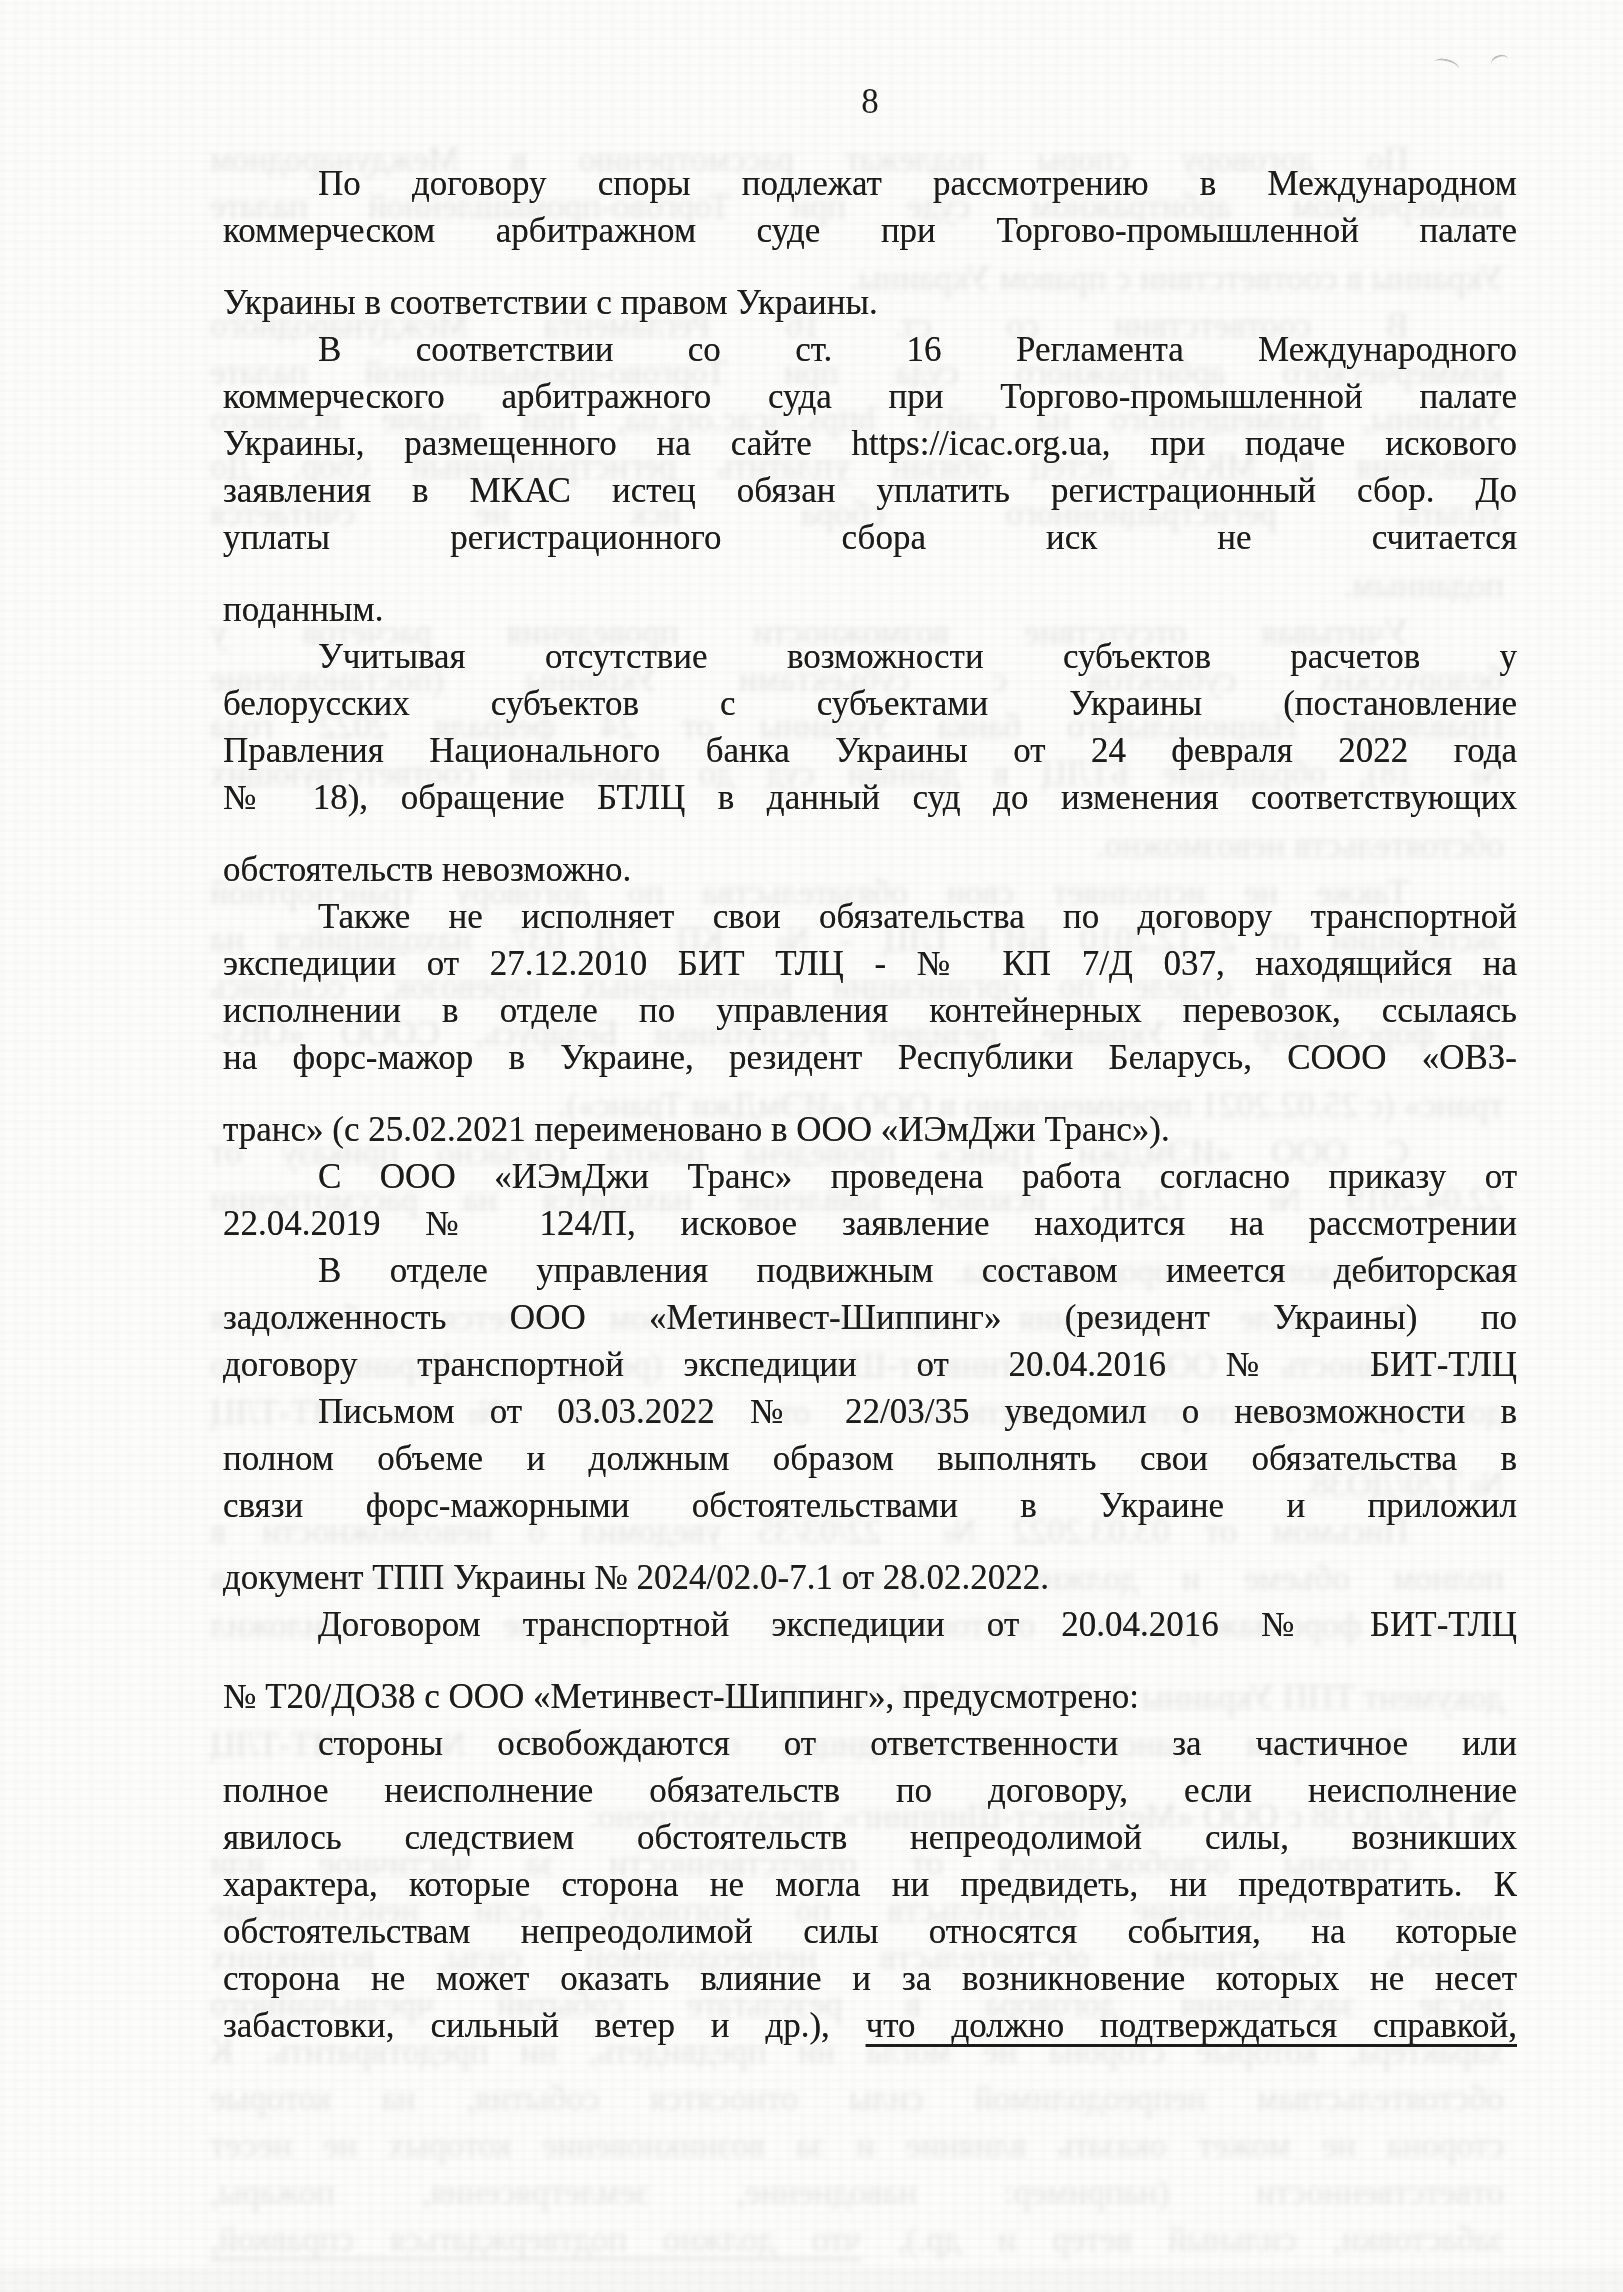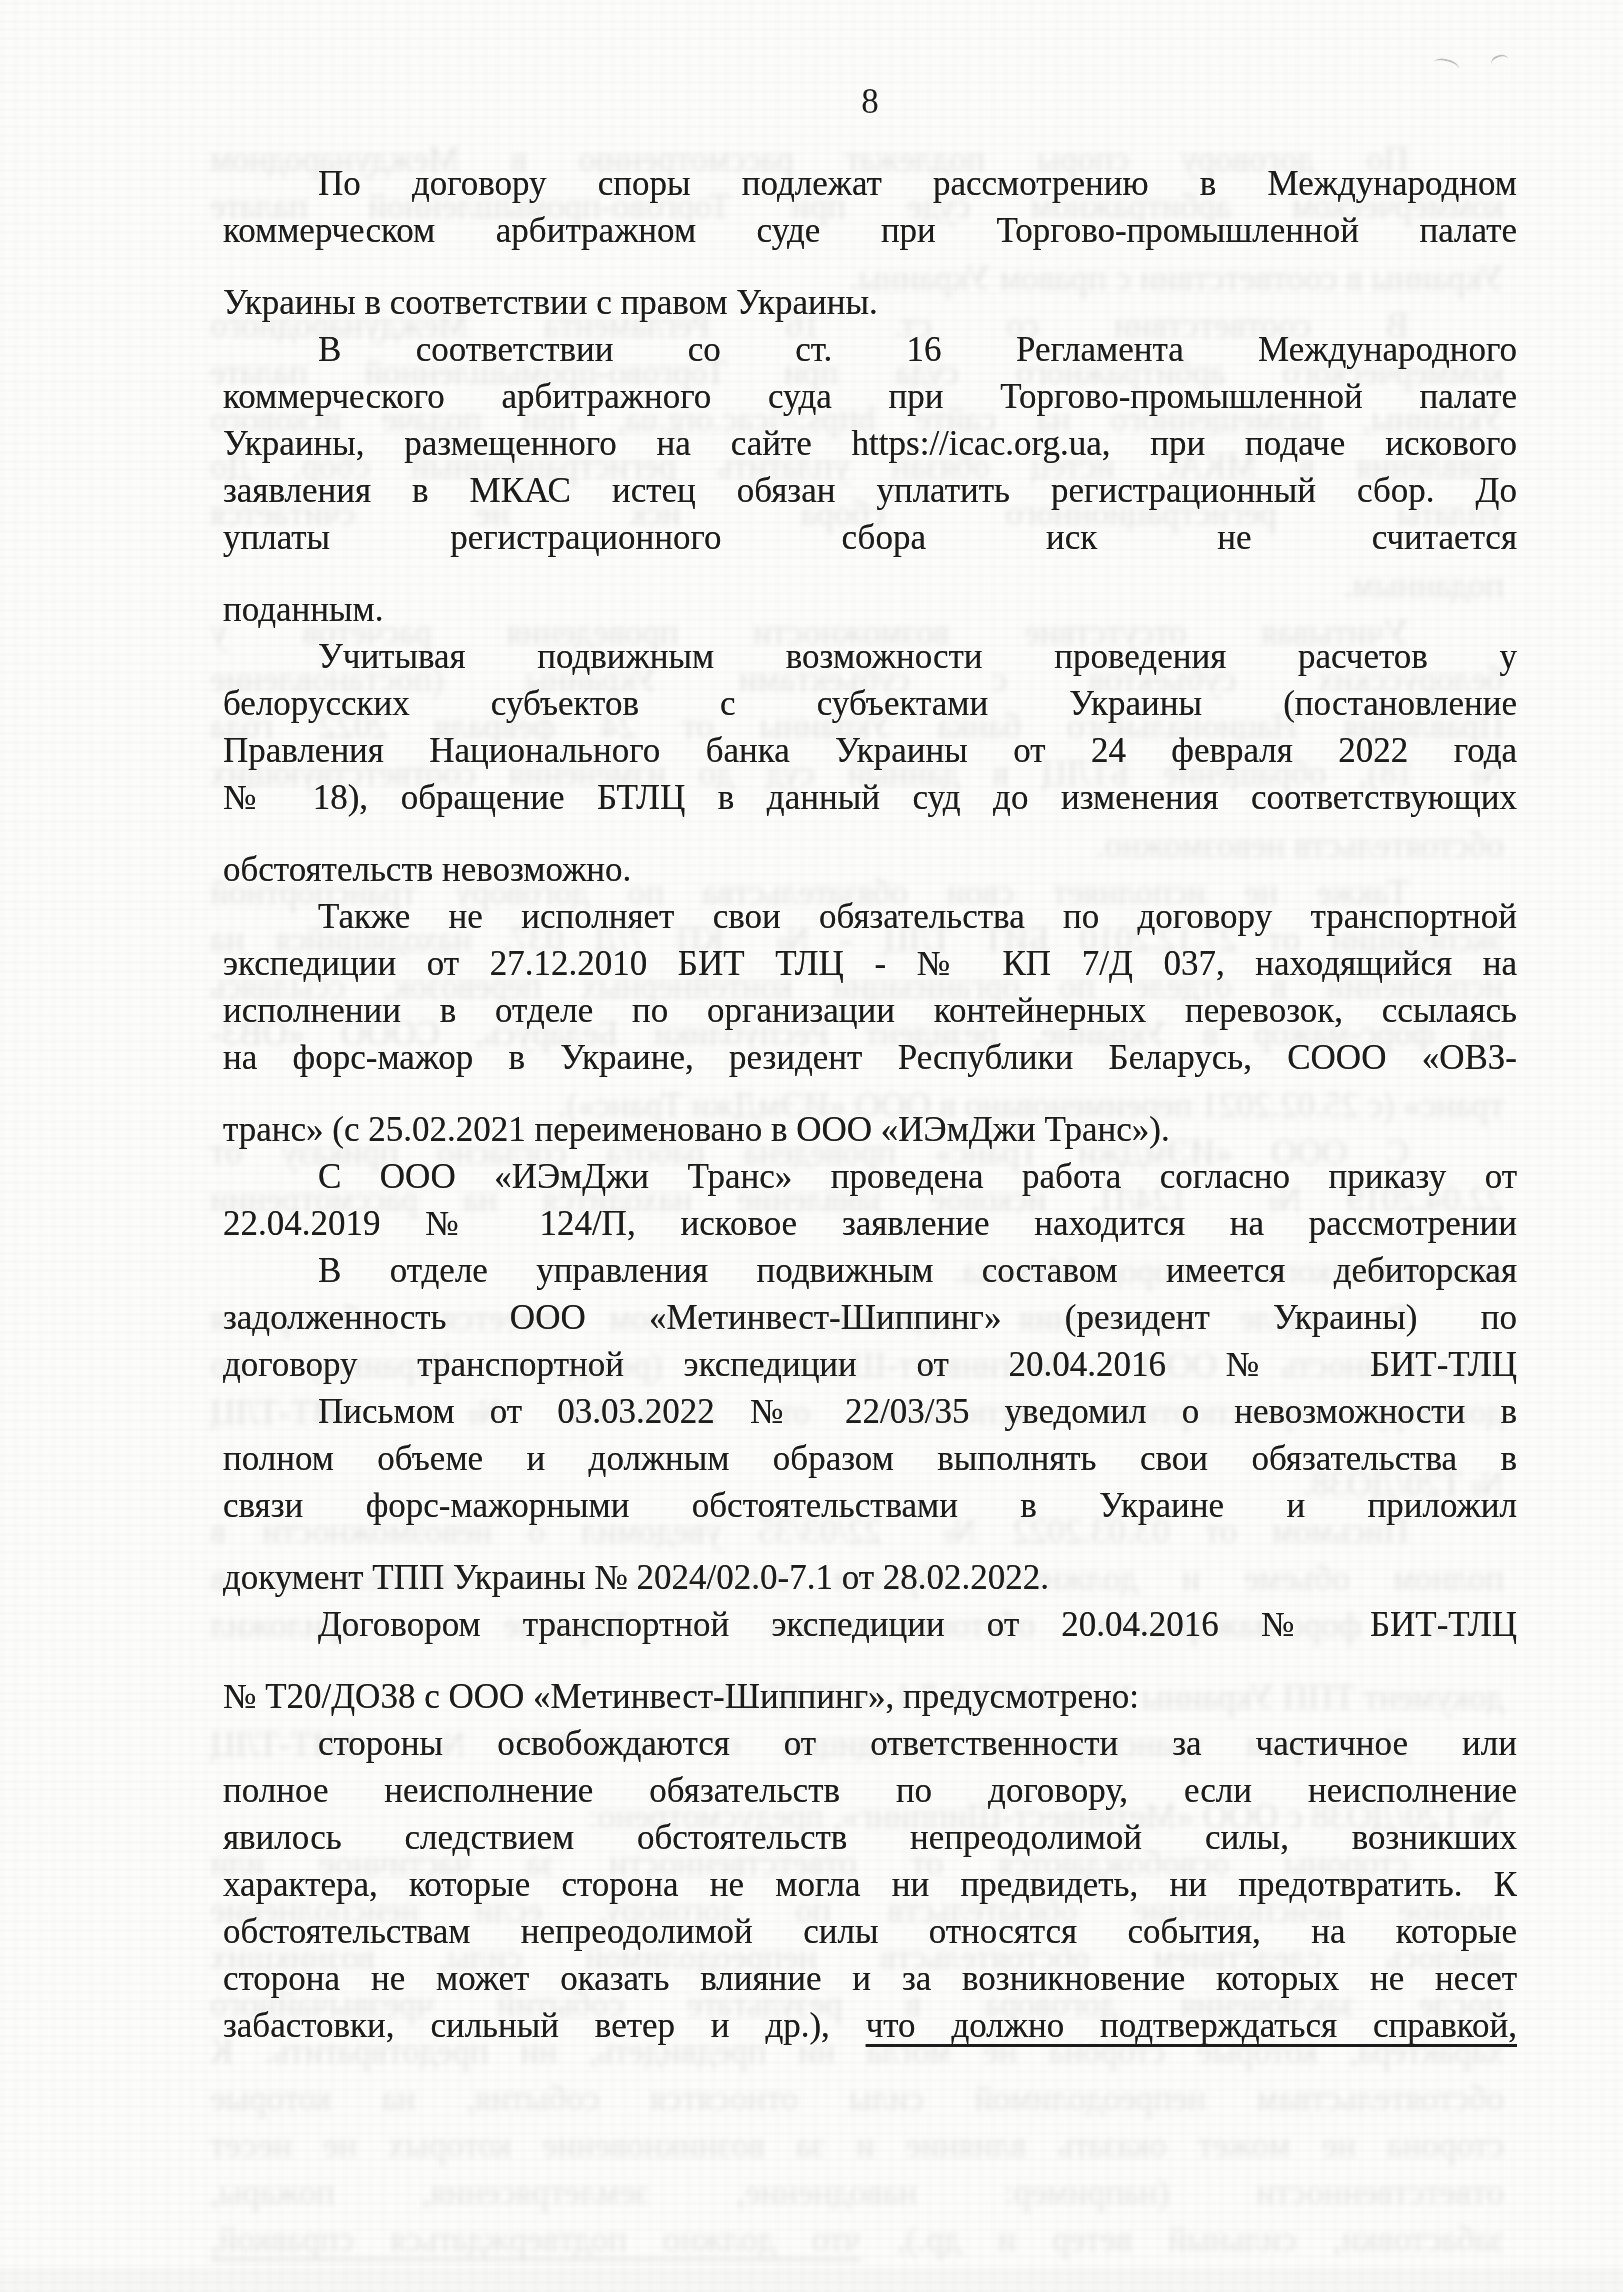--- a/index.html
+++ b/index.html
@@ -155,30 +155,30 @@
       </div>
       <div class="para">
         <div class="line first">В соответствии со ст. 16 Регламента Международного</div>
         <div class="line">коммерческого арбитражного суда при Торгово-промышленной палате</div>
         <div class="line">Украины, размещенного на сайте https://icac.org.ua, при подаче искового</div>
         <div class="line">заявления в МКАС истец обязан уплатить регистрационный сбор. До</div>
         <div class="line">уплаты регистрационного сбора иск не считается</div>
         <div class="line last">поданным.</div>
       </div>
       <div class="para">
-        <div class="line first">Учитывая подвижным возможности проведения расчетов у</div>
+        <div class="line first">Учитывая отсутствие возможности субъектов расчетов у</div>
         <div class="line">белорусских субъектов с субъектами Украины (постановление</div>
         <div class="line">Правления Национального банка Украины от 24 февраля 2022 года</div>
         <div class="line">№ 18), обращение БТЛЦ в данный суд до изменения соответствующих</div>
         <div class="line last">обстоятельств невозможно.</div>
       </div>
       <div class="para">
         <div class="line first">Также не исполняет свои обязательства по договору транспортной</div>
         <div class="line">экспедиции от 27.12.2010 БИТ ТЛЦ - № КП 7/Д 037, находящийся на</div>
-        <div class="line">исполнении в отделе по организации контейнерных перевозок, ссылаясь</div>
+        <div class="line">исполнении в отделе по управления контейнерных перевозок, ссылаясь</div>
         <div class="line">на форс-мажор в Украине, резидент Республики Беларусь, СООО «ОВЗ-</div>
         <div class="line last">транс» (с 25.02.2021 переименовано в ООО «ИЭмДжи Транс»).</div>
       </div>
       <div class="para">
         <div class="line first">С ООО «ИЭмДжи Транс» проведена работа согласно приказу от</div>
         <div class="line">22.04.2019 № 124/П, исковое заявление находится на рассмотрении</div>
       </div>
       <div class="para">
         <div class="line first">В отделе управления подвижным составом имеется дебиторская</div>
         <div class="line">задолженность ООО «Метинвест-Шиппинг» (резидент Украины) по</div>

